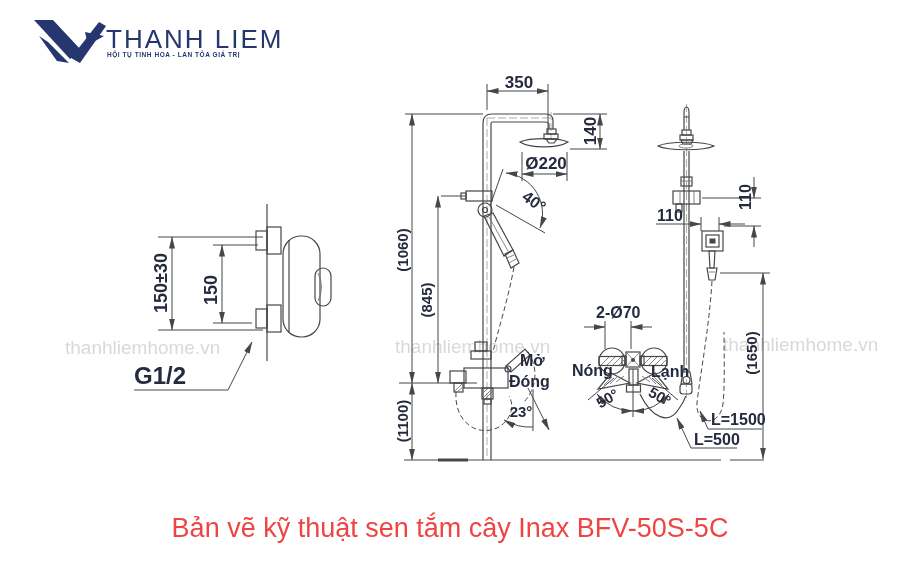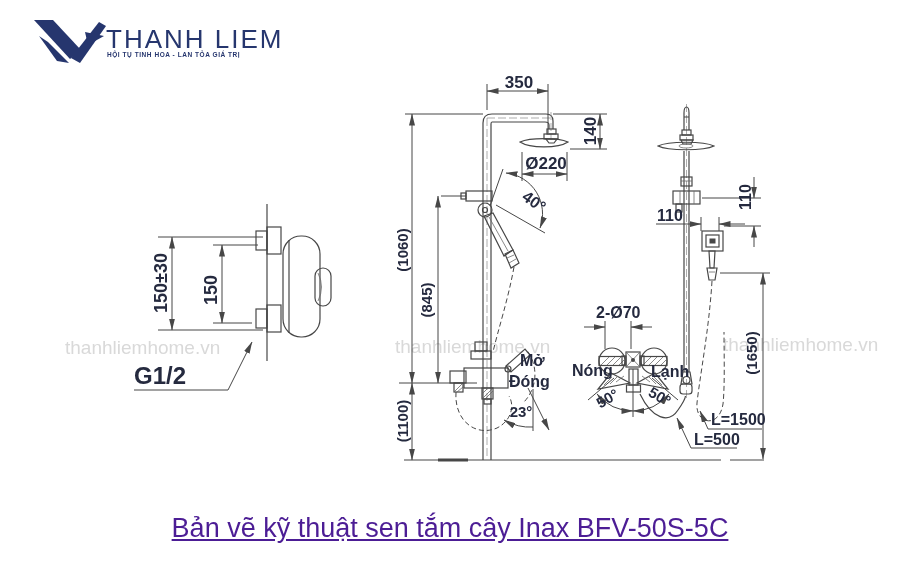--- a/index.html
+++ b/index.html
@@ -6,21 +6,21 @@
   .stage{position:relative;width:900px;height:565px;background:#fff;overflow:hidden;
          font-family:"Liberation Sans","DejaVu Sans",sans-serif;}
   .logo-mark{position:absolute;left:33px;top:17px;}
   .brand-name{position:absolute;left:106px;top:24px;font-size:26px;font-weight:400;
               letter-spacing:2px;color:#26366e;white-space:nowrap;}
   .brand-tagline{position:absolute;left:107px;top:51px;font-size:6.5px;font-weight:bold;
                  letter-spacing:.55px;color:#26366e;white-space:nowrap;}
   .wm{position:absolute;font-size:19px;color:#d9d9d9;white-space:nowrap;margin-left:10px;}
   .wm1{left:55px;top:337px;} .wm2{left:385px;top:336px;} .wm3{left:713px;top:334px;}
   .caption{position:absolute;left:0;right:0;top:513px;text-align:center;
-           font-size:27px;color:#4c1d95;text-decoration:underline;}
+           font-size:27px;color:#ef4444;}
   svg.draw{position:absolute;left:0;top:0;}
   .ln{stroke:#474747;stroke-width:1.2;fill:none;}
   .dl{stroke:#474747;stroke-width:1;fill:none;}          
   .dash{stroke:#474747;stroke-width:1;fill:none;stroke-dasharray:5 3;}
   .cl{stroke:#8a8a8a;stroke-width:.7;fill:none;stroke-dasharray:8 3;}
   .hat{stroke:#6a6a6a;stroke-width:.8;fill:none;}
   .dt{font-family:"Liberation Sans","DejaVu Sans",sans-serif;font-weight:700;
       fill:#252a3f;font-size:17px;}
   .dt15{font-size:15px;} .dt16{font-size:16px;} .dt18{font-size:18px;} .dt24{font-size:24px;}
 </style>

